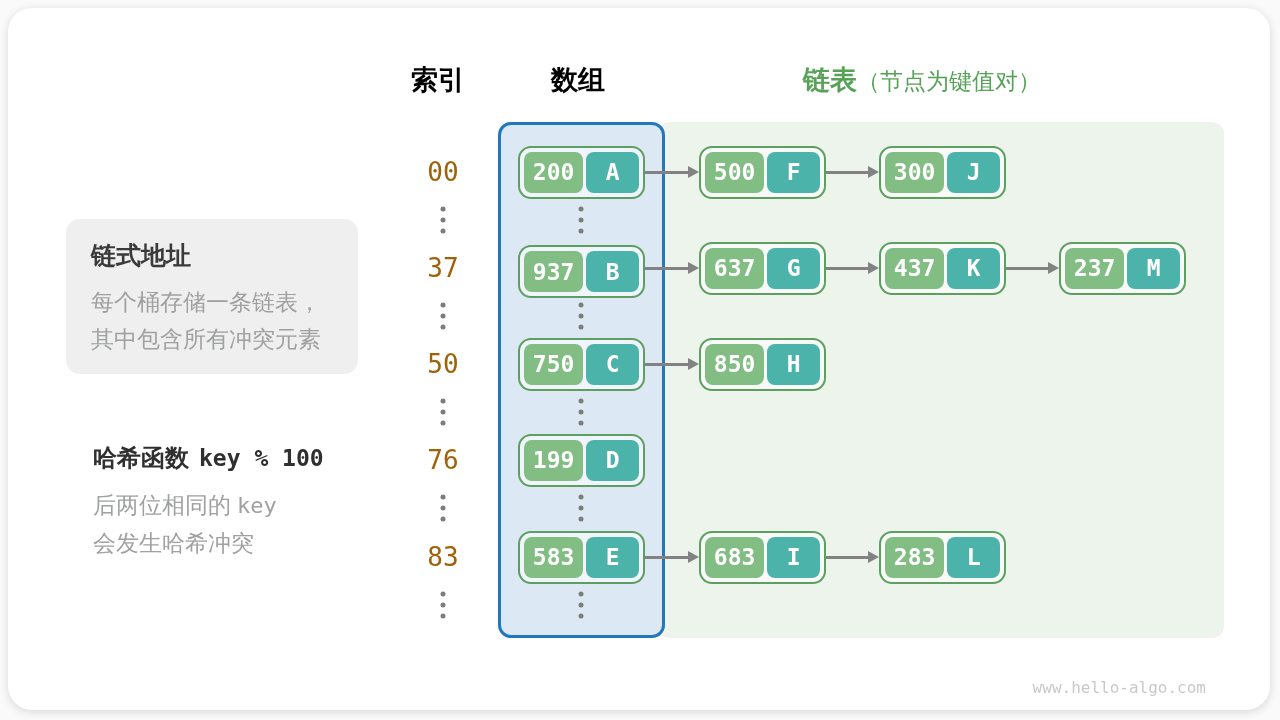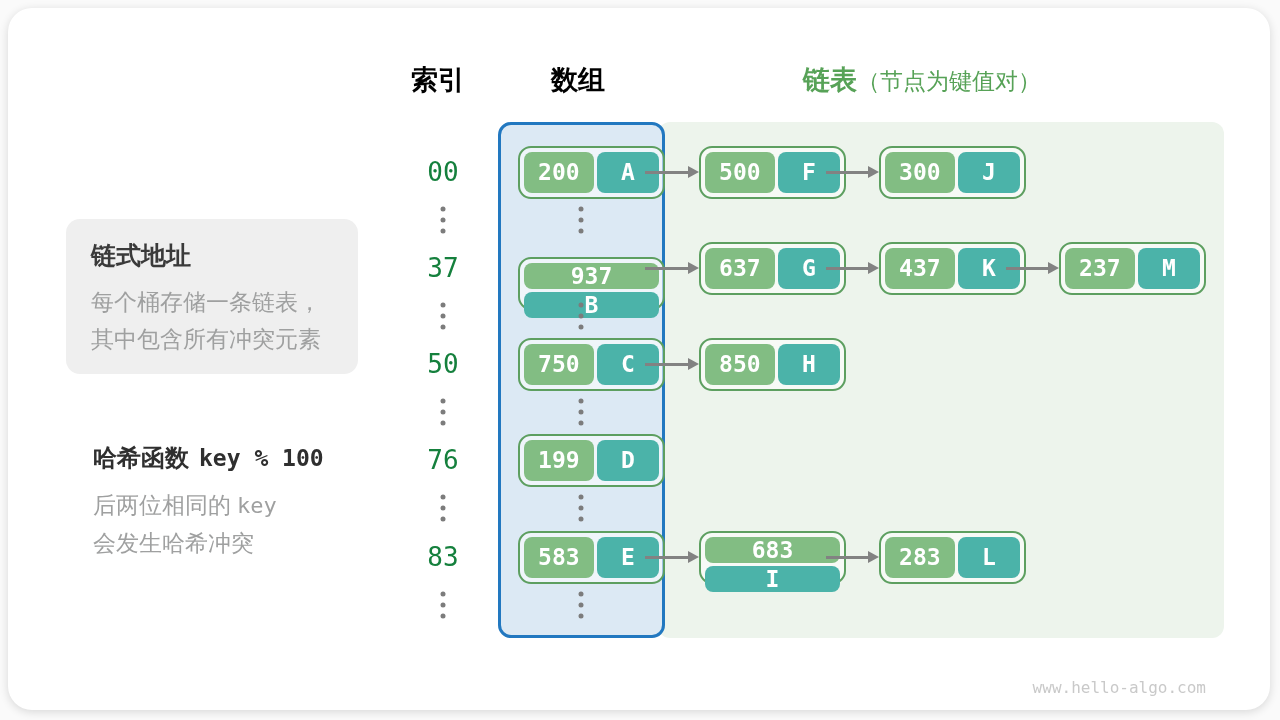--- a/index.html
+++ b/index.html
@@ -126,21 +126,21 @@
     box-sizing: border-box;
     z-index: 2;
   }
 
   
   .index-label {
     position: absolute;
     transform: translate(-50%, -50%);
     font-family: "DejaVu Sans Mono", monospace;
     font-size: 26px;
-    color: #15803d;
+    color: #a16207;
     z-index: 3;
   }
 
   
   .dots {
     position: absolute;
     transform: translate(-50%, -50%);
     display: flex;
     flex-direction: column;
     align-items: center;
@@ -149,21 +149,21 @@
   }
   .dots i {
     width: 5px; height: 5px;
     border-radius: 50%;
     background: #7c7c7c;
   }
 
   
   .node {
     position: absolute;
-    width: 147px; height: 53px;
+    width: 127px; height: 53px;
     box-sizing: border-box;
     border: 2.5px solid #5d9f60;
     border-radius: 13px;
     background: rgba(255,255,255,0.55);
     display: flex;
     align-items: stretch;
     padding: 4px;
     gap: 3px;
     z-index: 3;
   }
@@ -262,21 +262,21 @@
           <i></i>
           <i></i>
           <i></i>
         </div>
         <div class="dots" style="left: 573px; top: 212px;">
           <i></i>
           <i></i>
           <i></i>
         </div>
         <div class="index-label" style="left: 435px; top: 260px;">37</div>
-        <div class="node" style="left: 510px; top: 249px; flex-direction: column;">
+        <div class="node" style="left: 510px; top: 237px;">
           <div class="cell key">937</div>
           <div class="cell val">B</div>
         </div>
         <div class="arrow" style="left: 637px; top: 258.5px; width: 43px;"></div>
         <div class="node" style="left: 691px; top: 233.5px;">
           <div class="cell key">637</div>
           <div class="cell val">G</div>
         </div>
         <div class="arrow" style="left: 818px; top: 258.5px; width: 42px;"></div>
         <div class="node" style="left: 871px; top: 233.5px;">
@@ -332,21 +332,21 @@
           <i></i>
           <i></i>
           <i></i>
         </div>
         <div class="index-label" style="left: 435px; top: 549px;">83</div>
         <div class="node" style="left: 510px; top: 522.5px;">
           <div class="cell key">583</div>
           <div class="cell val">E</div>
         </div>
         <div class="arrow" style="left: 637px; top: 547.5px; width: 43px;"></div>
-        <div class="node" style="left: 691px; top: 522.5px; flex-direction: column;">
+        <div class="node" style="left: 691px; top: 522.5px;">
           <div class="cell key">683</div>
           <div class="cell val">I</div>
         </div>
         <div class="arrow" style="left: 818px; top: 547.5px; width: 42px;"></div>
         <div class="node" style="left: 871px; top: 522.5px;">
           <div class="cell key">283</div>
           <div class="cell val">L</div>
         </div>
         <div class="dots" style="left: 435px; top: 597px;">
           <i></i>

